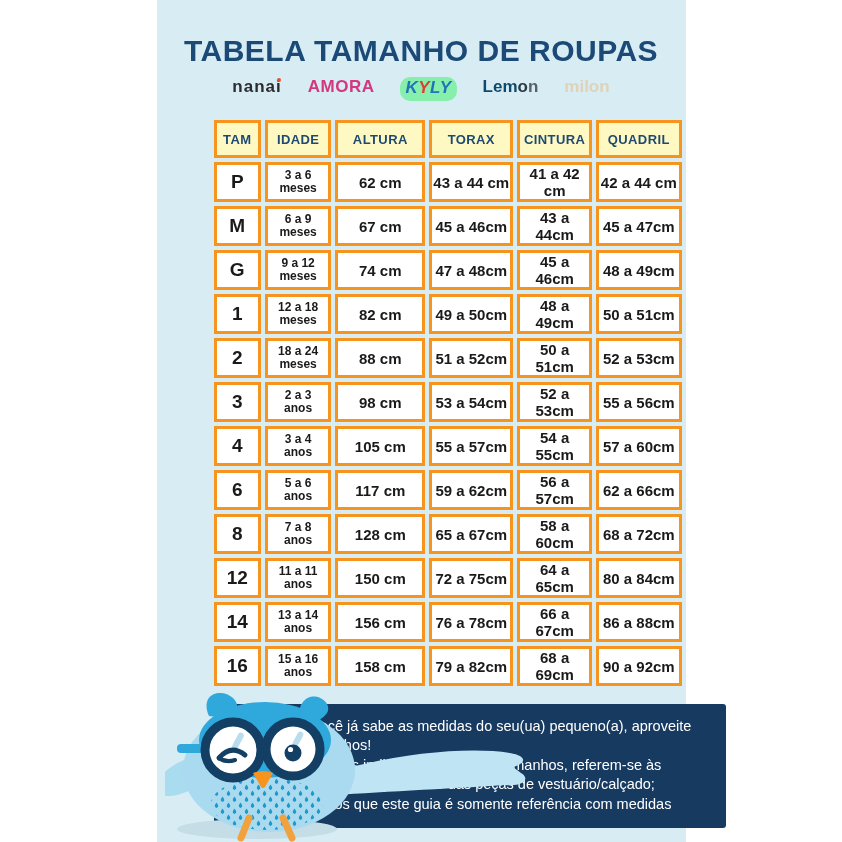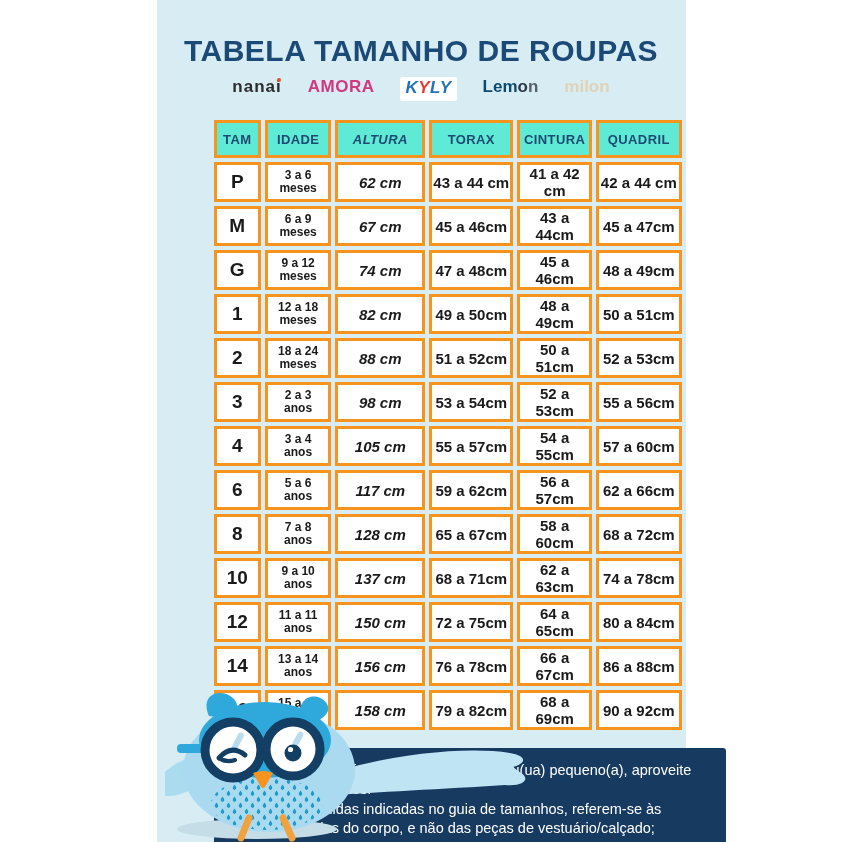--- a/index.html
+++ b/index.html
@@ -45,23 +45,23 @@
     content: "";
     position: absolute;
     width: 4px; height: 4px;
     border-radius: 50%;
     background: #e8502d;
     top: 1px; left: 50%;
     transform: translateX(-50%);
   }
   .b-amora { color: #d2377f; letter-spacing: 0.5px; }
   .b-kyly {
-    background: #ffffff;
+    background: #86efac;
     padding: 1px 5px;
-    border-radius: 2px;
+    border-radius: 10px;
     font-style: italic;
     letter-spacing: 0.5px;
   }
   .b-kyly .p0, .b-kyly .p2, .b-kyly .p3 { color: #2173b8; }
   .b-kyly .p1 { color: #e23b31; }
   .b-lemon .p0 { color: #0c4a6e; }
   .b-lemon .p1 { color: #2b3a45; }
   .b-lemon .p2 { color: #55606a; }
   .b-milon { color: #e0d2b6; }
   
@@ -72,36 +72,36 @@
     table-layout: fixed;
   }
   table.size-table th, table.size-table td {
     box-sizing: border-box;
     border: 3px solid #f6941e;
     text-align: center;
     vertical-align: middle;
     padding: 0;
   }
   table.size-table th {
-    background: #5eead4;
+    background: #fef9c3;
     color: #1d4a72;
     font-size: 13px;
     font-weight: bold;
     letter-spacing: 0.4px;
     height: 38px;
   }
   table.size-table td {
     background: #ffffff;
     color: #1a1a1a;
     height: 32px;
     font-weight: bold;
   }
   .h-tam, td.tam { width: 51px; }
   .h-idade, td.idade { width: 71px; }
-  .h-altura, td.altura { width: 98px; font-style: italic; }
+  .h-altura, td.altura { width: 98px; }
   .h-torax, td.torax { width: 92px; }
   .h-cintura, td.cintura { width: 77px; }
   .h-quadril, td.quadril { width: 90px; }
   td.tam { font-size: 19px; }
   td.idade { font-size: 12px; line-height: 1.08; }
   td.val { font-size: 15px; }
   
   .note-box {
     position: relative;
     z-index: 1;
@@ -265,31 +265,20 @@
         <tr>
           <td class="tam">8</td>
           <td class="idade">
             <div>7 a 8</div>
             <div>anos</div>
           </td>
           <td class="altura val">128 cm</td>
           <td class="torax val">65 a 67cm</td>
           <td class="cintura val">58 a 60cm</td>
           <td class="quadril val">68 a 72cm</td>
-        </tr>
-        <tr>
-          <td class="tam">10</td>
-          <td class="idade">
-            <div>9 a 10</div>
-            <div>anos</div>
-          </td>
-          <td class="altura val">137 cm</td>
-          <td class="torax val">68 a 71cm</td>
-          <td class="cintura val">62 a 63cm</td>
-          <td class="quadril val">74 a 78cm</td>
         </tr>
         <tr>
           <td class="tam">12</td>
           <td class="idade">
             <div>11 a 11</div>
             <div>anos</div>
           </td>
           <td class="altura val">150 cm</td>
           <td class="torax val">72 a 75cm</td>
           <td class="cintura val">64 a 65cm</td>

